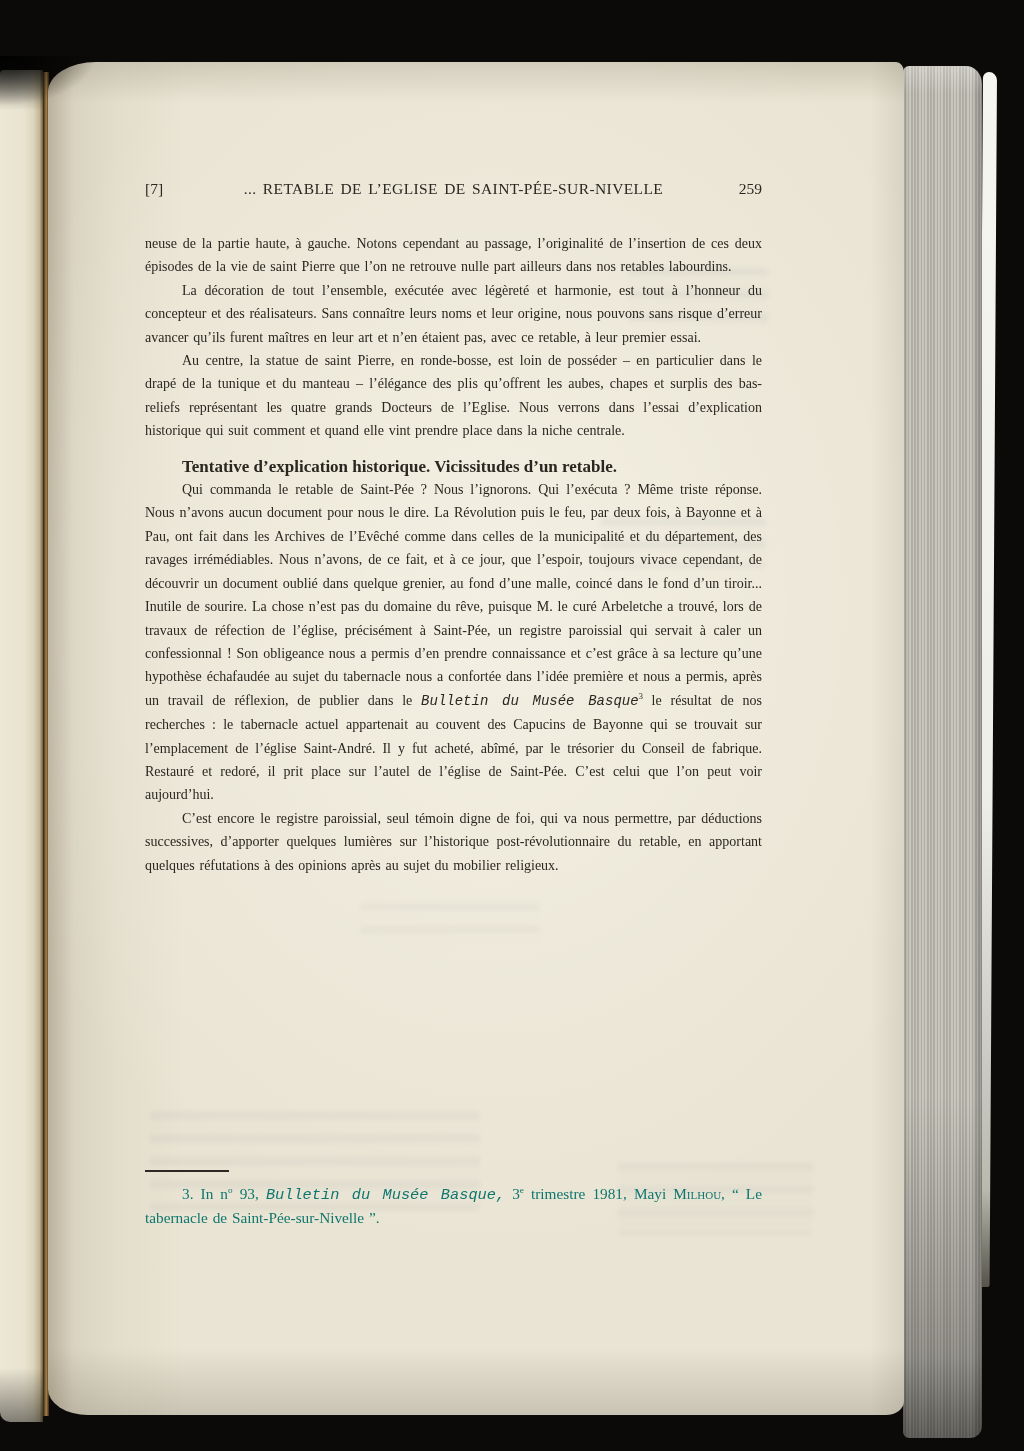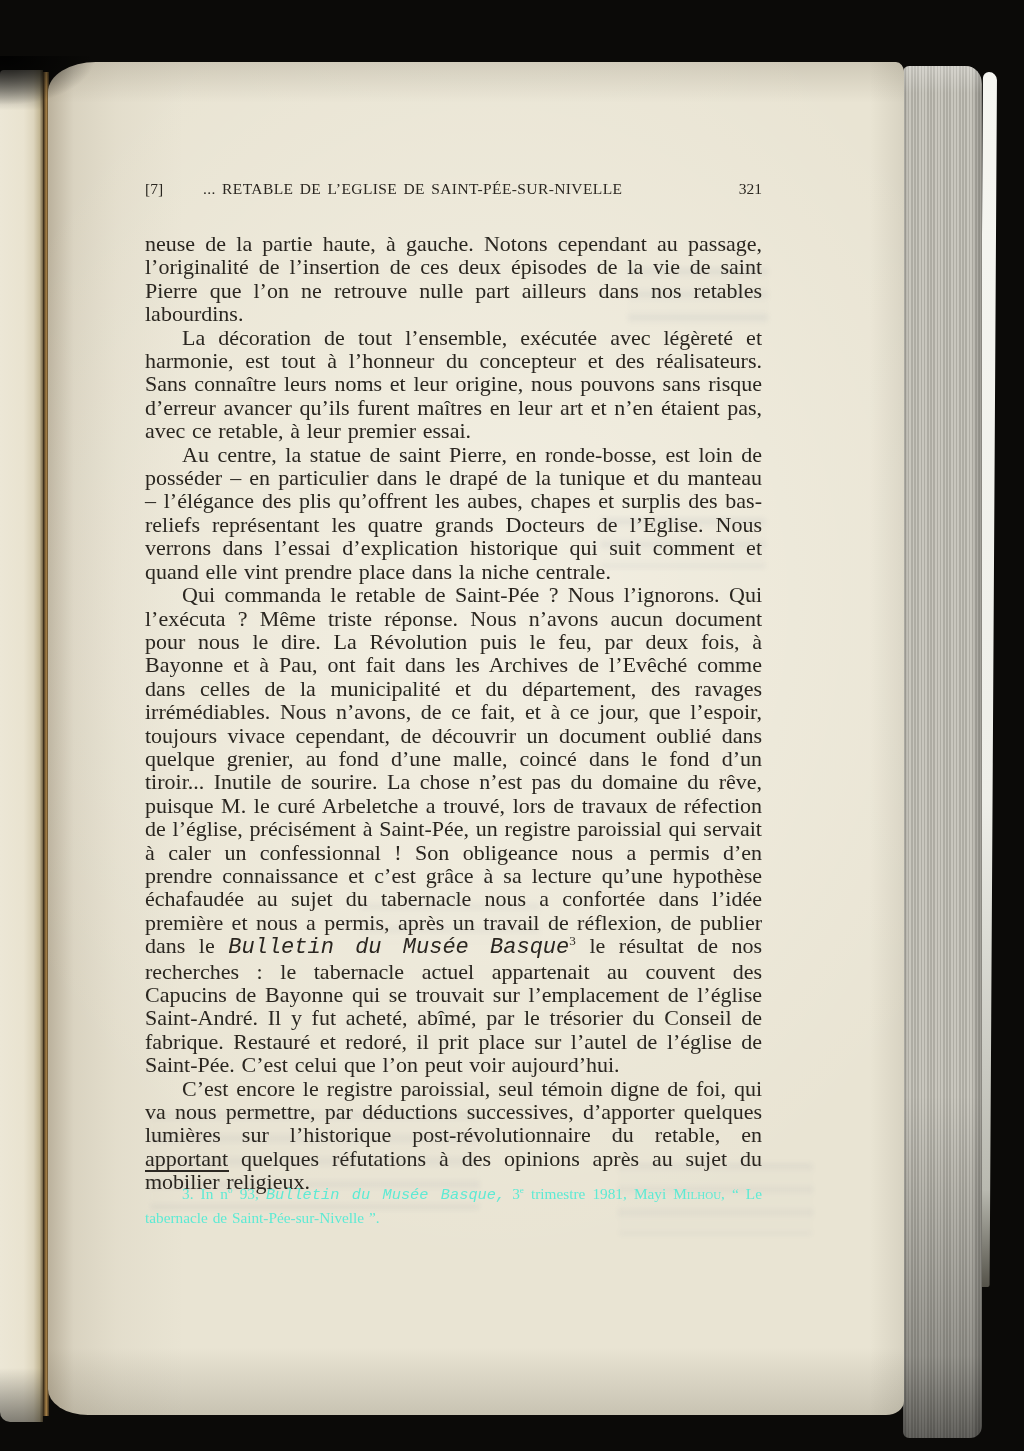--- a/index.html
+++ b/index.html
@@ -74,39 +74,39 @@
   
   .text-col{
     position:absolute;left:145px;top:180px;width:617px;z-index:3;
     color:#2a2620;
   }
   .running-header{
     display:flex;align-items:baseline;
     font-size:15.5px;line-height:18px;letter-spacing:0.4px;
   }
   .h-num{width:58px;text-align:left;letter-spacing:0;}
-  .h-title{flex:1;text-align:left;word-spacing:2px;}
+  .h-title{flex:1;text-align:center;word-spacing:2px;}
   .h-page{width:58px;text-align:right;letter-spacing:0;}
 
   #body-blocks{margin-top:34px;}
   p.body-p{
-    margin:0;font-size:22px;line-height:23.4px;
+    margin:0;font-size:14px;line-height:23.4px;
     text-align:justify;word-spacing:1.2px;
   }
   p.indent{text-indent:37px;}
   p.section-heading{
     margin:12px 0 0 0;font-weight:bold;text-indent:37px;
     font-size:17px;line-height:23.4px;text-align:left;
   }
   .it{font-style:italic;font-family:Liberation Mono, monospace;}
   .sc{font-variant:small-caps;}
   sup{font-size:0.6em;line-height:0;vertical-align:super;}
 
   .footnote-wrap{
-    position:absolute;left:145px;top:1170px;width:617px;z-index:3;color:#5eead4;
+    position:absolute;left:145px;top:1170px;width:617px;z-index:3;color:#0f766e;
   }
   .footnote-rule{width:84px;height:2px;background:#2c2822;margin:0 0 11px 0;}
   p.footnote{
     margin:0;font-size:15.3px;line-height:21.8px;
     text-align:justify;text-indent:37px;word-spacing:1px;
   }
 </style>
 </head>
 <body>
 
@@ -122,26 +122,27 @@
   <div class="ghost g1"></div>
   <div class="ghost g2"></div>
   <div class="ghost g3"></div>
   <div class="ghost g4"></div>
   <div class="ghost g5"></div>
 
   <div class="text-col">
     <div class="running-header">
       <span class="h-num">[7]</span>
       <span class="h-title">... RETABLE DE L’EGLISE DE SAINT-PÉE-SUR-NIVELLE</span>
-      <span class="h-page">321</span>
+      <span class="h-page">259</span>
     </div>
     <div id="body-blocks">
         <p class="body-p"><span>neuse de la partie haute, à gauche. Notons cependant au passage, l’originalité de l’insertion de ces deux épisodes de la vie de saint Pierre que l’on ne retrouve nulle part ailleurs dans nos retables labourdins.</span></p>
         <p class="body-p indent"><span>La décoration de tout l’ensemble, exécutée avec légèreté et harmonie, est tout à l’honneur du concepteur et des réalisateurs. Sans connaître leurs noms et leur origine, nous pouvons sans risque d’erreur avancer qu’ils furent maîtres en leur art et n’en étaient pas, avec ce retable, à leur premier essai.</span></p>
         <p class="body-p indent"><span>Au centre, la statue de saint Pierre, en ronde-bosse, est loin de posséder – en particulier dans le drapé de la tunique et du manteau – l’élégance des plis qu’offrent les aubes, chapes et surplis des bas-reliefs représentant les quatre grands Docteurs de l’Eglise. Nous verrons dans l’essai d’explication historique qui suit comment et quand elle vint prendre place dans la niche centrale.</span></p>
+        <p class="section-heading"><span>Tentative d’explication historique. Vicissitudes d’un retable.</span></p>
         <p class="body-p indent"><span>Qui commanda le retable de Saint-Pée ? Nous l’ignorons. Qui l’exécuta ? Même triste réponse. Nous n’avons aucun document pour nous le dire. La Révolution puis le feu, par deux fois, à Bayonne et à Pau, ont fait dans les Archives de l’Evêché comme dans celles de la municipalité et du département, des ravages irrémédiables. Nous n’avons, de ce fait, et à ce jour, que l’espoir, toujours vivace cependant, de découvrir un document oublié dans quelque grenier, au fond d’une malle, coincé dans le fond d’un tiroir... Inutile de sourire. La chose n’est pas du domaine du rêve, puisque M. le curé Arbeletche a trouvé, lors de travaux de réfection de l’église, précisément à Saint-Pée, un registre paroissial qui servait à caler un confessionnal ! Son obligeance nous a permis d’en prendre connaissance et c’est grâce à sa lecture qu’une hypothèse échafaudée au sujet du tabernacle nous a confortée dans l’idée première et nous a permis, après un travail de réflexion, de publier dans le </span><span class="it">Bulletin du Musée Basque</span><sup>3</sup><span> le résultat de nos recherches : le tabernacle actuel appartenait au couvent des Capucins de Bayonne qui se trouvait sur l’emplacement de l’église Saint-André. Il y fut acheté, abîmé, par le trésorier du Conseil de fabrique. Restauré et redoré, il prit place sur l’autel de l’église de Saint-Pée. C’est celui que l’on peut voir aujourd’hui.</span></p>
         <p class="body-p indent"><span>C’est encore le registre paroissial, seul témoin digne de foi, qui va nous permettre, par déductions successives, d’apporter quelques lumières sur l’historique post-révolutionnaire du retable, en apportant quelques réfutations à des opinions après au sujet du mobilier religieux.</span></p>
       </div>
   </div>
 
   <div class="footnote-wrap">
     <div class="footnote-rule"></div>
     <p class="footnote" id="footnote"><span>3. In n</span><sup>o</sup><span> 93, </span><span class="it">Bulletin du Musée Basque,</span><span> 3</span><sup>e</sup><span> trimestre 1981, Mayi </span><span class="sc">Milhou</span><span>, “ Le tabernacle de Saint-Pée-sur-Nivelle ”.</span></p>
   </div>
 

